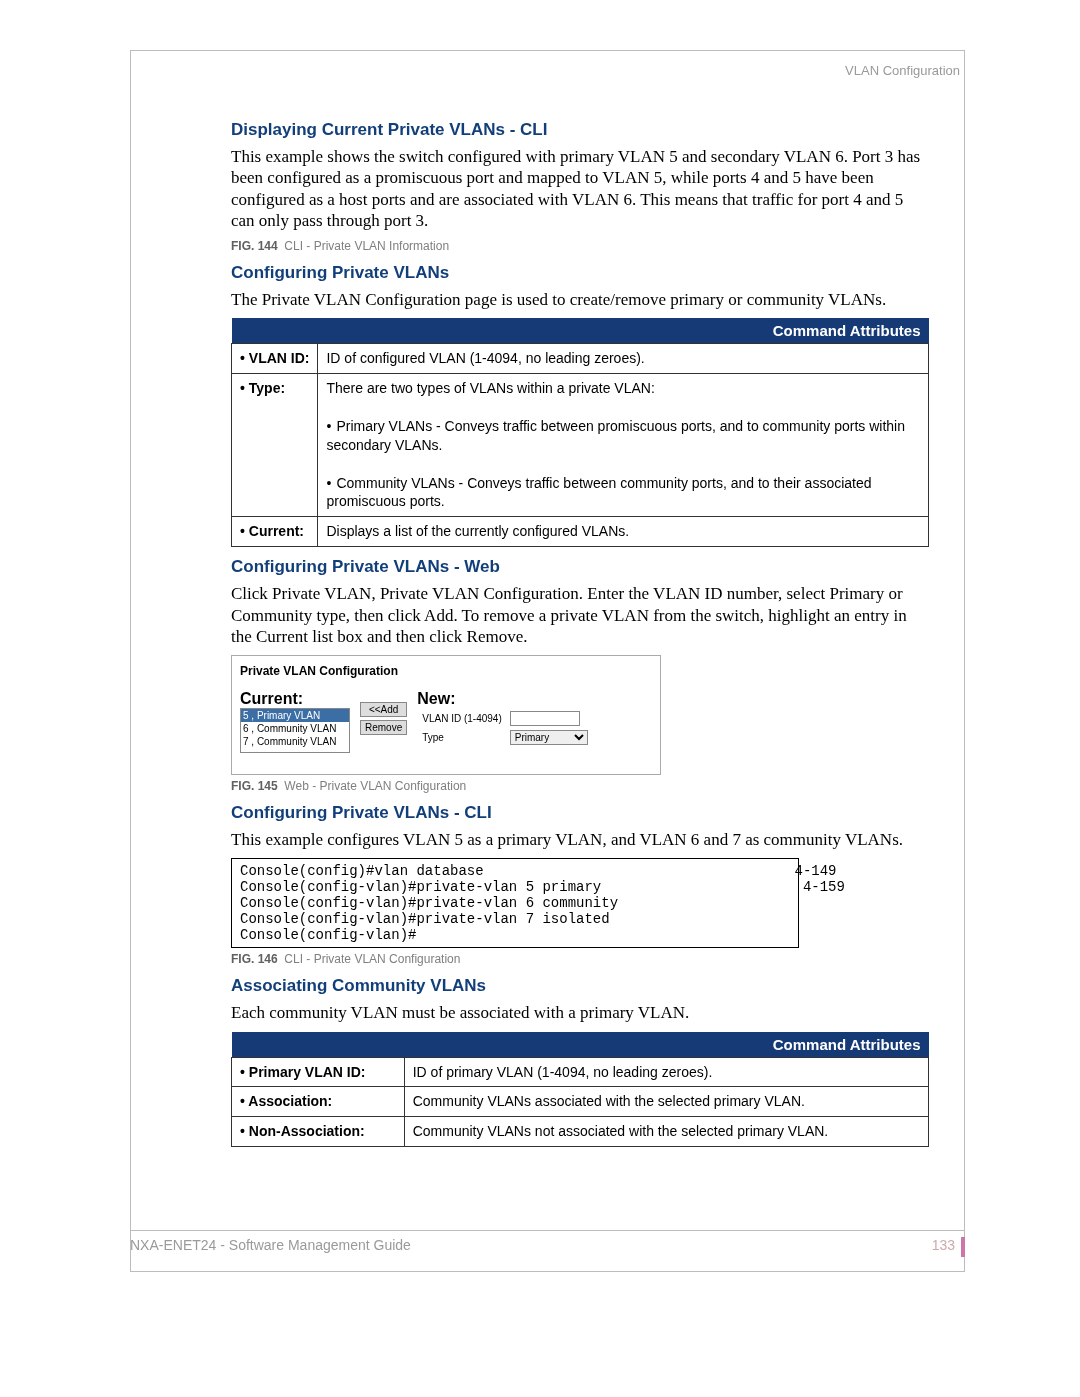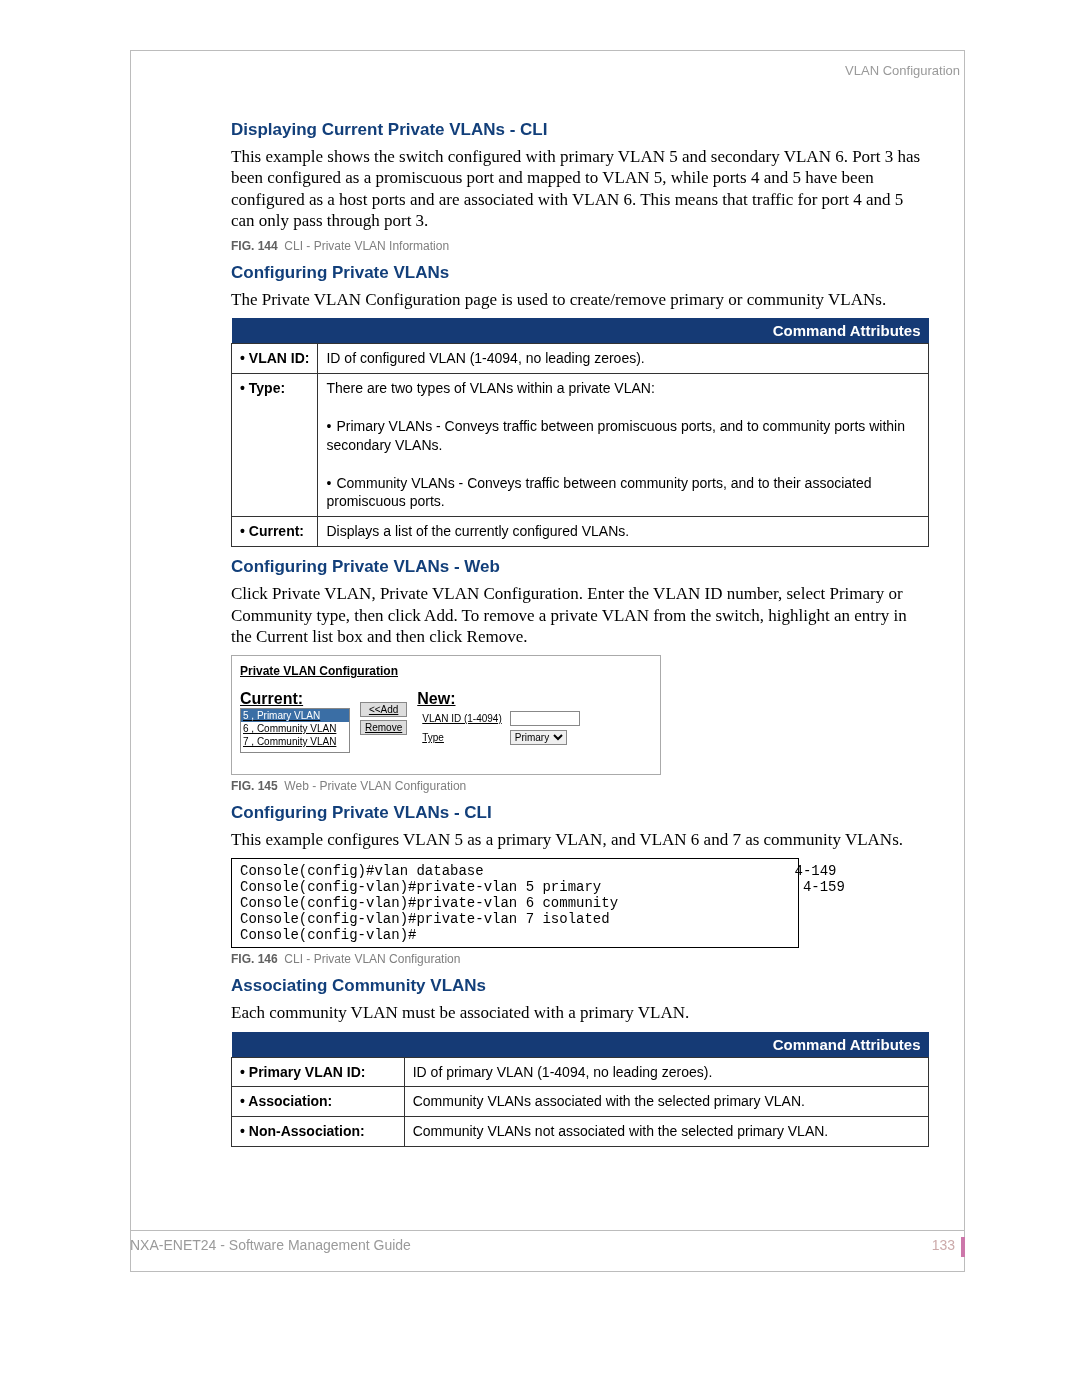--- a/index.html
+++ b/index.html
@@ -90,41 +90,40 @@
     border: 1px solid #aaa;
     background: #fff;
     width: 430px;
     height: 120px;
     margin-top: 6px;
     position: relative;
     font-family: Arial, Helvetica, sans-serif;
     font-size: 11px;
     color: #000;
     padding: 8px;
-    text-decoration: underline;
   }
   .web-shot .title { font-weight: bold; font-size: 12px; }
   .web-shot .cols { display:flex; margin-top:12px; gap:10px; }
   .web-shot .cur-label { font-weight:bold; font-size:16px; }
   .web-shot .listbox {
     border: 1px solid #888;
     width: 110px;
     height: 45px;
     font-size: 10px;
     overflow: hidden;
   }
   .web-shot .listbox div { padding: 1px 2px; }
   .web-shot .listbox .sel { background:#3a6ea5; color:#fff; }
   .web-shot .btns { display:flex; flex-direction:column; gap:3px; margin-top:12px; }
   .web-shot button {
     font-size:10px; background:#ddd; border:1px solid #888; padding:1px 4px;
   }
   .web-shot .new-col { margin-top:0; }
   .web-shot input[type=text] { font-size:10px; width:70px; border:1px solid #888; padding:1px; }
-  .web-shot select { font-size:10px; border:1px solid #888; width:57px; }
+  .web-shot select { font-size:10px; border:1px solid #888; width:78px; }
   .web-shot table.mini td { padding:1px 3px; font-size:10px; }
   .footer {
     position: absolute;
     left: 130px;
     right: 115px;
     top: 1230px;
     border-top: 1px solid #bcbcbc;
     padding-top: 6px;
     font-family: Arial, Helvetica, sans-serif;
     font-size: 14px;

